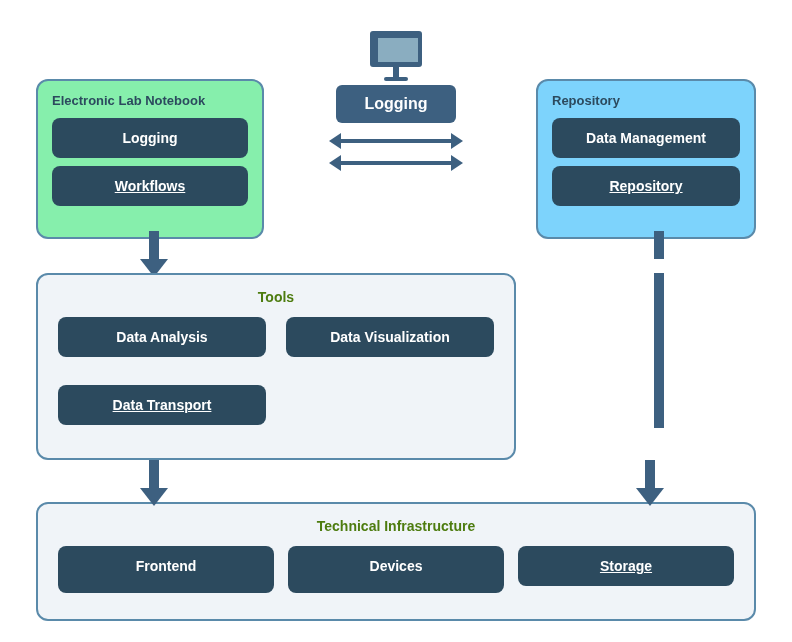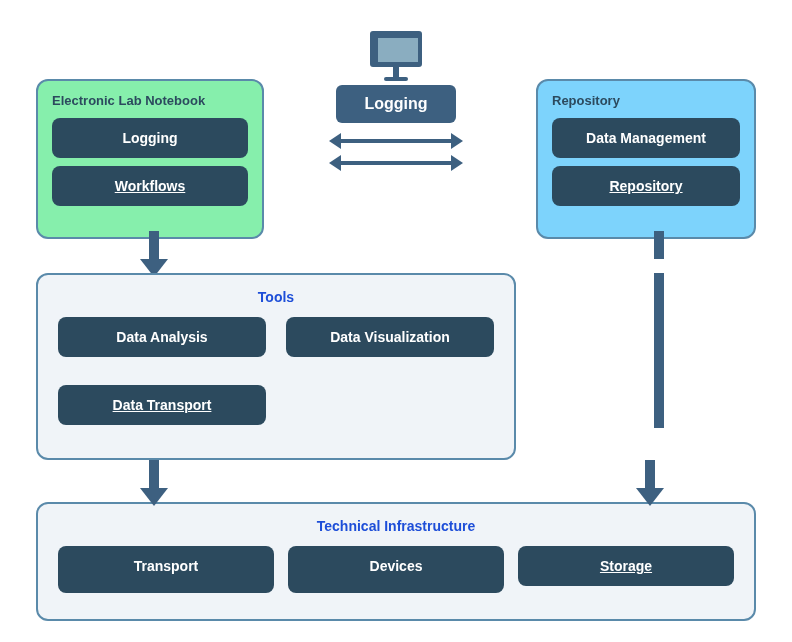--- a/index.html
+++ b/index.html
@@ -188,21 +188,21 @@
     .bottom-grid {
       display: grid;
       grid-template-columns: 1fr 1fr 1fr;
       gap: 14px;
     }
 
     .centered-title {
       text-align: center;
       font-size: 14px;
       font-weight: bold;
-      color: #1d4ed8;
+      color: #4d7c0f;
       margin-bottom: 12px;
     }
   </style>
 </head>
 <body>
 
 <div class="diagram">
 
   <div class="top-row" style="height:200px; margin-bottom:0;">
 
@@ -285,19 +285,19 @@
 
     <div style="position:absolute; right:92px; top:0; display:flex; flex-direction:column; align-items:center;">
       <div class="arrow-shaft" style="height:28px;"></div>
       <div class="arrow-head-down"></div>
     </div>
   </div>
 
   <div class="bottom-panel">
     <div class="centered-title">Technical Infrastructure</div>
     <div class="bottom-grid">
-      <div class="dark-btn">Transport</div>
+      <div class="dark-btn">Frontend</div>
       <div class="dark-btn">Devices</div>
       <div class="dark-btn">Storage</div>
     </div>
   </div>
 
 </div>
 
 </body></html>

